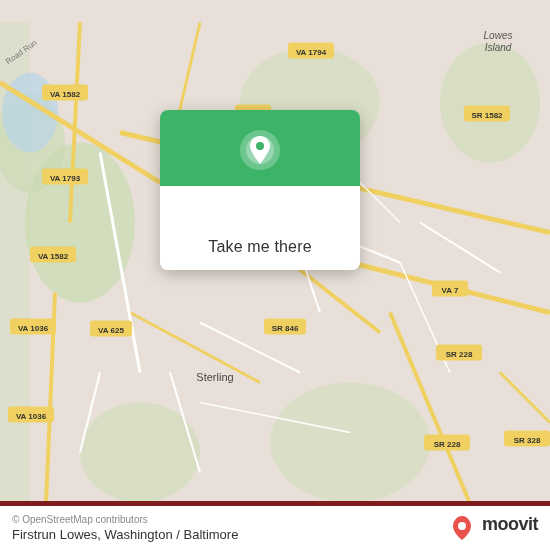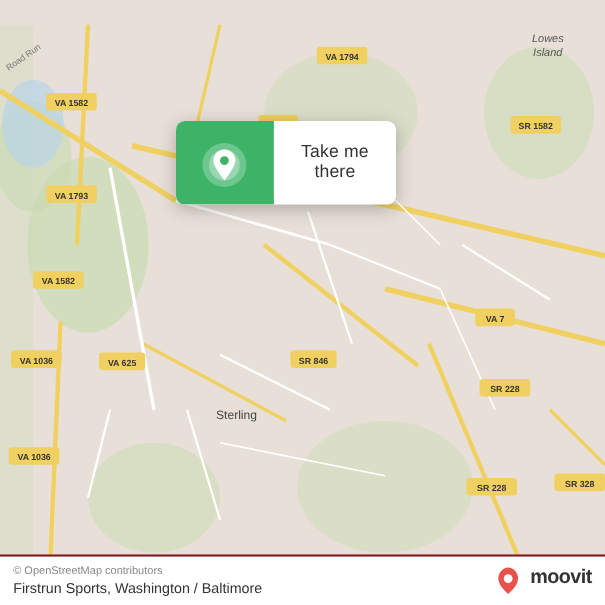--- a/index.html
+++ b/index.html
@@ -29,24 +29,25 @@
     
     #popup-card {
       position: absolute;
       top: 110px;
       left: 160px;
       width: 200px;
       background: #fff;
       border-radius: 8px;
       box-shadow: 0 4px 16px rgba(0,0,0,0.25);
       display: flex;
-      flex-direction: row;
-      align-items: center;
+      flex-direction: column;
+      align-items: flex-start;
       overflow: hidden;
       z-index: 10;
+      gap: 38px;
     }
 
     #popup-green-area {
       background: #3db368;
       width: 100%;
       display: flex;
       justify-content: center;
       align-items: center;
       padding: 18px 0 14px 0;
     }
@@ -74,21 +75,21 @@
       position: absolute;
       bottom: 0;
       left: 0;
       width: 100%;
       background: #fff;
       display: flex;
       align-items: center;
       justify-content: space-between;
       padding: 8px 12px;
       z-index: 10;
-      border-top: 2px solid #7f1d1d;
+      border-top: 5px solid #7f1d1d;
     }
 
     #bottom-left {
       display: flex;
       flex-direction: column;
     }
 
     #copyright-text {
       font-size: 10px;
       color: #888;
@@ -229,21 +230,21 @@
         <path d="M22 8 C16 8 12 13 12 18 C12 24 22 36 22 36 C22 36 32 24 32 18 C32 13 28 8 22 8 Z" fill="white"></path>
         <circle cx="22" cy="18" r="4" fill="#3db368"></circle>
       </svg>
     </div>
     <button id="take-me-there-btn">Take me there</button>
   </div>
 
   <div id="bottom-bar">
     <div id="bottom-left">
       <span id="copyright-text">© OpenStreetMap contributors</span>
-      <span id="location-title">Firstrun Sports, Washington / Baltimore</span>
+      <span id="location-title">Firstrun Lowes, Washington / Baltimore</span>
     </div>
     <div id="moovit-logo">
 
       <div id="moovit-pin">
         <svg width="28" height="28" viewBox="0 0 28 28" xmlns="http://www.w3.org/2000/svg">
           <path d="M14 2 C9 2 5 7 5 12 C5 19 14 26 14 26 C14 26 23 19 23 12 C23 7 19 2 14 2 Z" fill="#e8524a"></path>
           <circle cx="14" cy="12" r="4" fill="white"></circle>
         </svg>
       </div>
       <span id="moovit-text">moovit</span>

